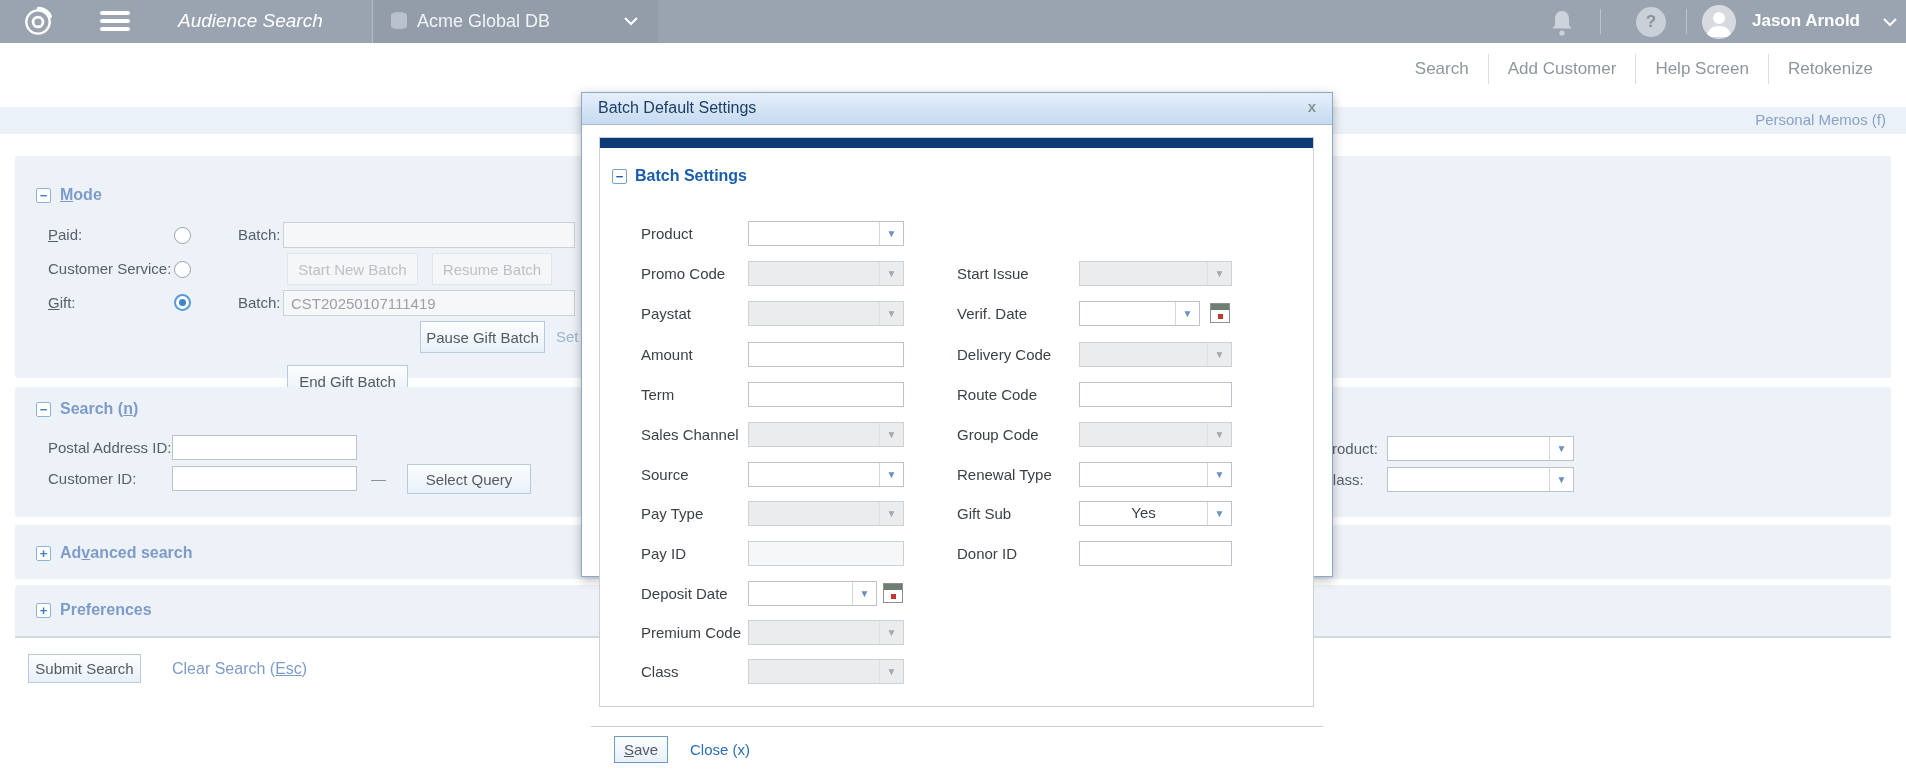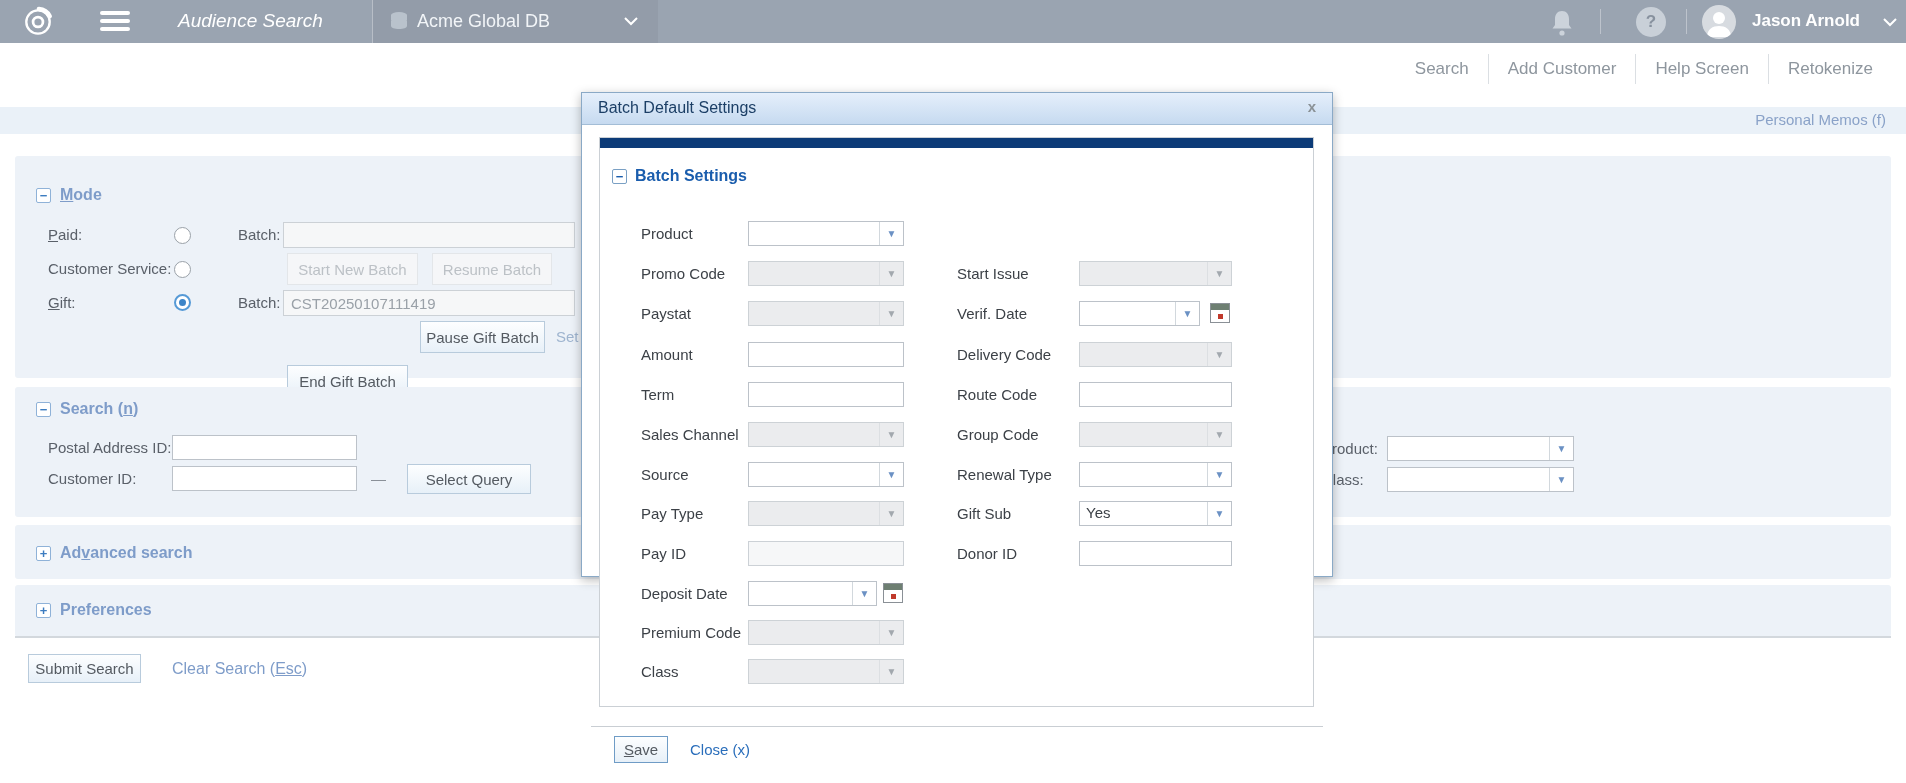--- a/index.html
+++ b/index.html
@@ -55,21 +55,21 @@
 
   .btn { position:absolute; border:1px solid #b8cbdc; border-radius:0; color:#545a61; font-size:15px;
          font-family:inherit; background:linear-gradient(#fdfeff,#e7f0f8); cursor:pointer; text-align:center; }
   .btn.dis { background:#f5f6f8; border-color:#e3e6e9; color:#bcc1c6; cursor:default; }
 
   .link-steel { color:#7e9cc9; font-size:15px; cursor:pointer; white-space:nowrap; }
   .divider { position:absolute; background:#d3d8dd; }
 
   
   .combo { position:absolute; height:25px; border:1px solid #bcc2c9; background:#fff; display:flex; cursor:pointer; }
-  .combo .cval { flex:1; font-size:15px; color:#3c4147; padding:2px 6px; overflow:hidden; white-space:nowrap; }
+  .combo .cval { flex:1; font-size:15px; color:#3c4147; padding:2px 6px; overflow:hidden; white-space:nowrap;text-align:center; }
   .combo .carrow { width:24px; display:flex; align-items:center; justify-content:center;
                    font-size:10px; color:#6b91c4; border-left:1px solid #d2d8dd; }
   .combo.dis { background:#ebecee; border-color:#cdd2d6; cursor:default; }
   .combo.dis .carrow { color:#a2a8ae; border-left-color:#dcdfe2; }
 
   .cal-icon { position:absolute; width:20px; height:20px; border:1px solid #8a9096; background:#fff; }
   .cal-icon::before { content:""; position:absolute; left:0; top:0; right:0; height:6px; background:#6e7f72; }
   .cal-icon::after { content:""; position:absolute; left:7px; top:10px; width:5px; height:5px; background:#c0392b; }
 
   

